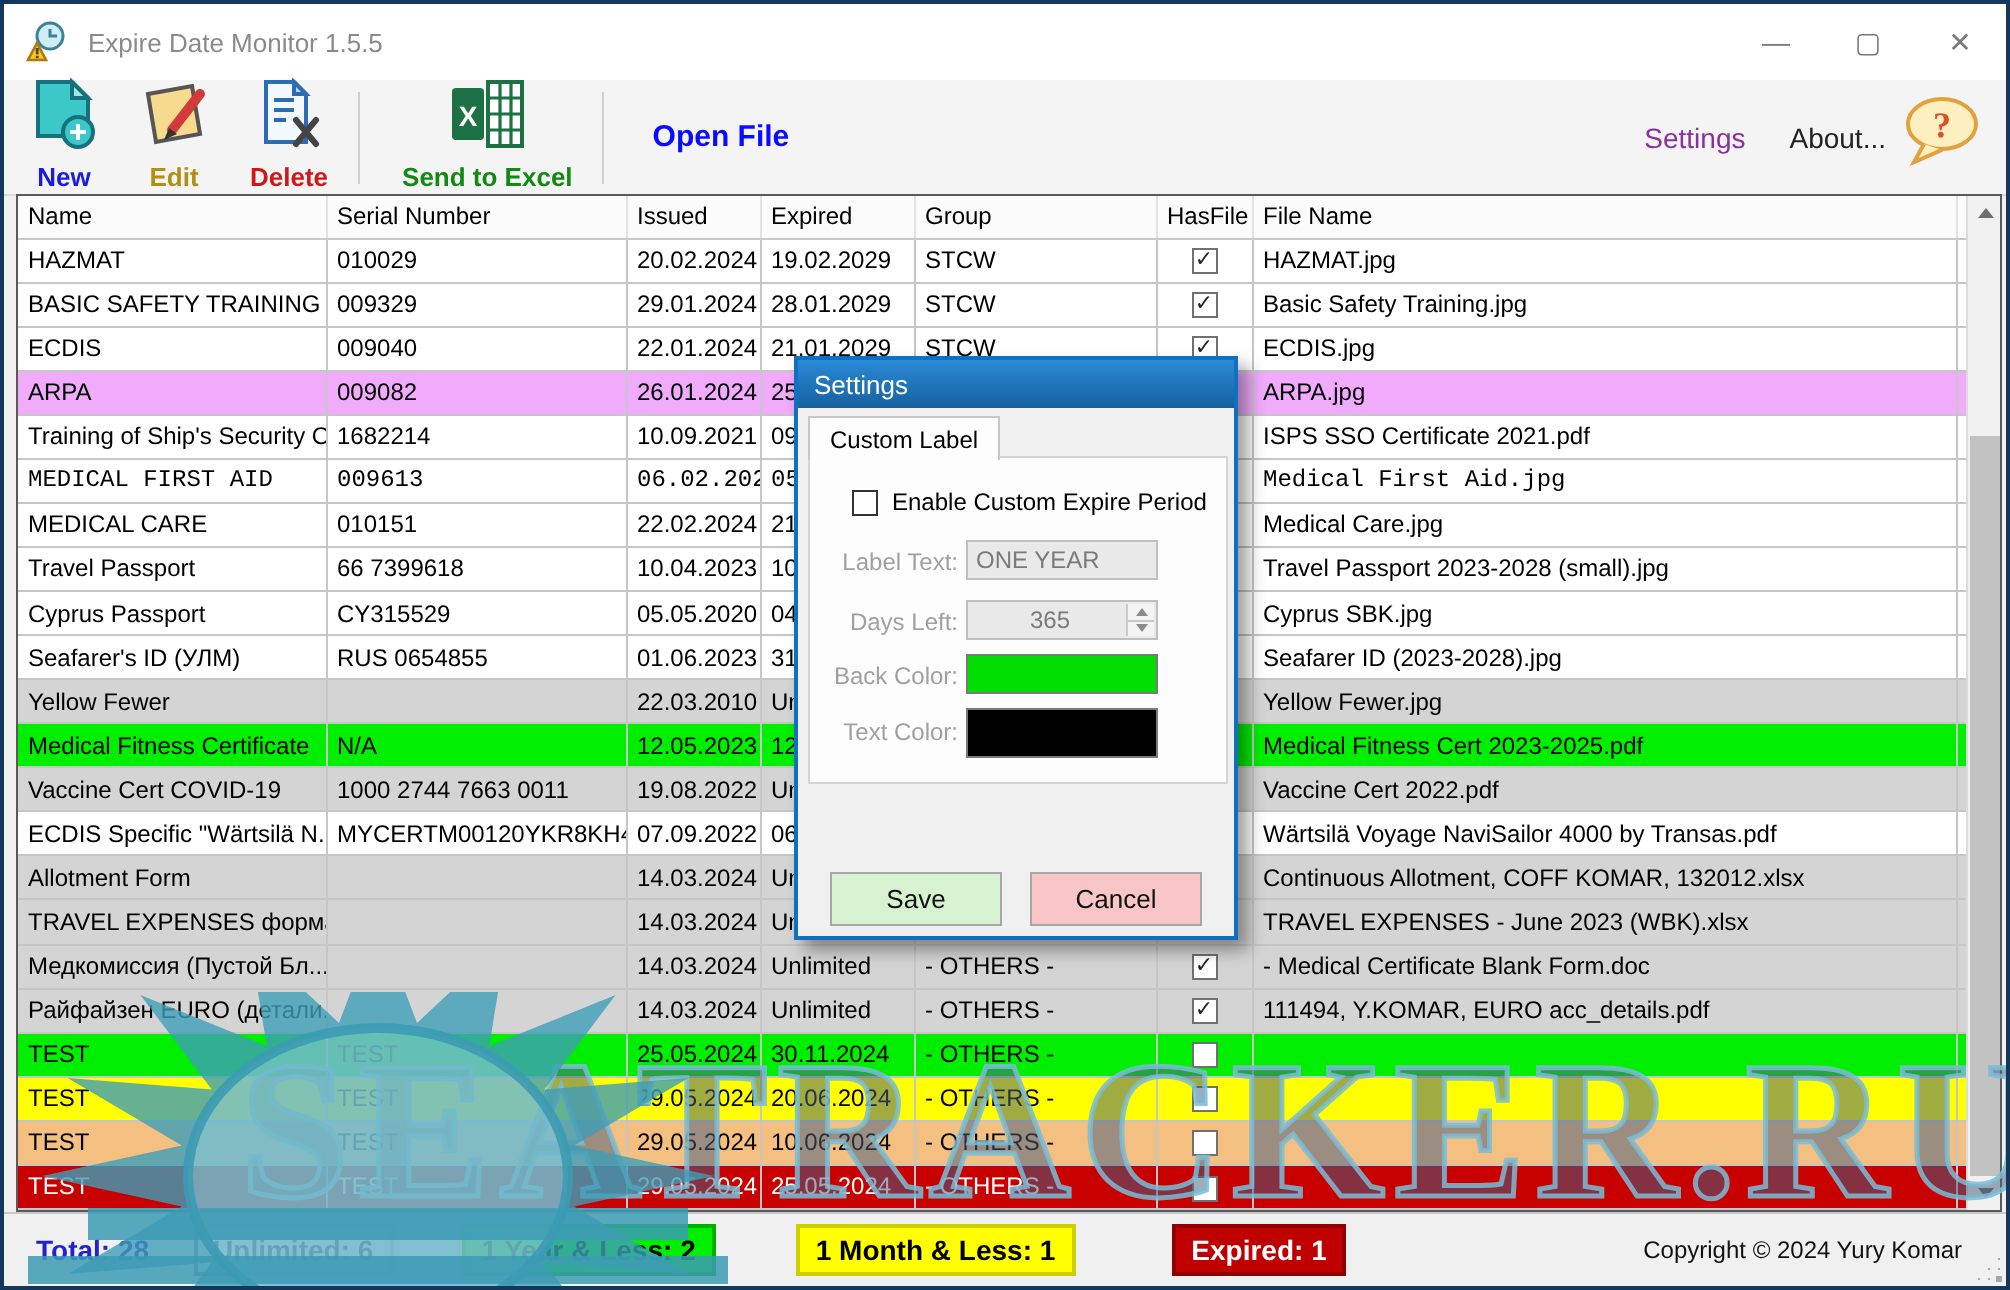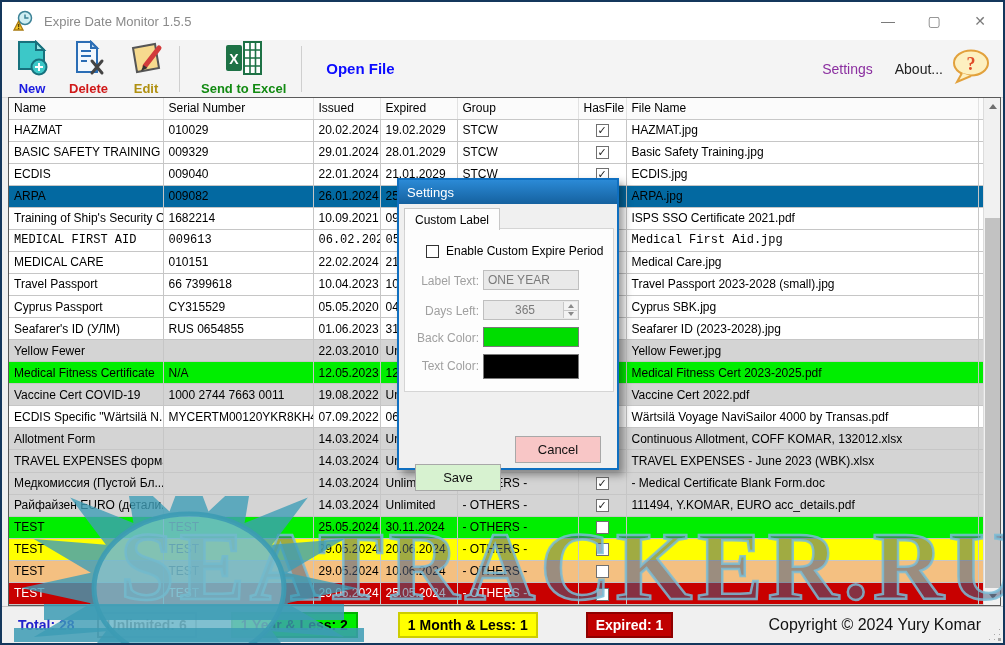--- a/index.html
+++ b/index.html
@@ -47,21 +47,21 @@
   
   .statusbar{position:absolute;left:0;right:0;top:604px;height:37px;background:#f0f0f0;
     border-top:1px solid #c8c8c8;display:flex;align-items:center;font-size:14px;font-weight:bold;}
   .sb-total{color:#2222cc;margin-left:16px;white-space:nowrap;}
   .sb-box{padding:3px 8px;margin-left:28px;white-space:nowrap;color:#000;}
   .box-unlimited{border:2px solid #9a9a9a;margin-left:22px;}
   .box-year{border:2px solid #00b000;margin-left:34px;}
   .box-month{border:2px solid #cdcd00;margin-left:40px;}
   .box-weeks{border:2px solid #d89a58;margin-left:44px;}
   .box-expired{border:2px solid #8f0000;color:#fff;margin-left:26px;}
-  .sb-copy{margin-left:auto;margin-right:22px;font-weight:normal;font-size:16px;color:#111;}
+  .sb-copy{margin-left:auto;margin-right:22px;font-weight:normal;font-size:12px;color:#111;}
   .grip{position:absolute;right:3px;bottom:3px;width:1px;height:1px;background:#a8a8a8;
     box-shadow:0 0 0 1px #a8a8a8,-5px 0 0 0 #a8a8a8,0 -5px 0 0 #a8a8a8,-10px 0 0 0 #a8a8a8,0 -10px 0 0 #a8a8a8,-5px -5px 0 0 #a8a8a8;}
   
   .dialog{position:absolute;left:395px;top:176px;width:222px;height:292px;background:#f0f0f0;
     border:2px solid #0f6fc0;box-shadow:5px 5px 8px rgba(0,0,0,.38);z-index:40;font-size:12px;}
   .dlg-title{height:24px;background:linear-gradient(180deg,#2b8ad6,#15619f);color:#fff;
     display:flex;align-items:center;padding-left:8px;font-size:13px;}
   .dlg-tabstrip{position:relative;height:23px;margin-top:3px;}
   .dlg-tab{position:absolute;left:5px;top:1px;height:22px;padding:0 10px;background:#fdfdfd;
     border:1px solid #c8c8c8;border-bottom:none;display:flex;align-items:center;z-index:2;}
@@ -75,21 +75,21 @@
   .fld.spin{justify-content:center;padding-right:16px;}
   .spinner{position:absolute;right:1px;top:1px;bottom:1px;width:14px;border-left:1px solid #c8c8c8;
     display:flex;flex-direction:column;}
   .spinner div{flex:1;display:flex;align-items:center;justify-content:center;background:#f3f3f3;}
   .spinner div:first-child{border-bottom:1px solid #c8c8c8;}
   .tri-s-up{width:0;height:0;border-left:3px solid transparent;border-right:3px solid transparent;border-bottom:4px solid #8a8a8a;}
   .tri-s-down{width:0;height:0;border-left:3px solid transparent;border-right:3px solid transparent;border-top:4px solid #8a8a8a;}
   .swatch{position:absolute;left:84px;width:96px;border:1px solid #7a7a7a;}
   .dlg-btn{position:absolute;width:86px;height:27px;border:1px solid #a8a8a8;display:flex;
     align-items:center;justify-content:center;font-size:13px;color:#111;}
-  .btn-save{left:16px;top:256px;background:#d7f2d0;margin-top:28px;}
+  .btn-save{left:16px;top:256px;background:#d7f2d0;}
   .btn-cancel{left:116px;top:256px;background:#f8c6c6;}
   
   .watermark{position:absolute;left:0;top:0;right:0;bottom:0;pointer-events:none;z-index:60;}
   .wm-text{position:absolute;left:118px;top:508px;font-family:"Liberation Serif",serif;font-weight:bold;
     font-size:98px;letter-spacing:5px;white-space:nowrap;color:rgba(72,94,126,.52);
     -webkit-text-stroke:2.5px rgba(122,188,214,.85);}
   .wm-sun{position:absolute;left:12px;top:494px;}
 </style>
 </head>
 <body>
@@ -122,37 +122,37 @@
           <path d="M21 2 l8 8 h-8 z" fill="#9fe8e8" stroke="#17717d" stroke-width="2"></path>
           <circle cx="24" cy="27" r="7.5" fill="#3cc8c8" stroke="#17717d" stroke-width="2"></circle>
           <path d="M24 23 v8 M20 27 h8" stroke="#fff" stroke-width="2"></path>
         </svg>
       </span>
       <span class="lbl lbl-new">New</span>
     </div>
     <div class="tb-btn">
       <span>
         <svg width="36" height="36" viewBox="0 0 36 36">
+          <path d="M5 8 L27 4 L31 28 L9 32 Z" fill="#f6da8e" stroke="#555" stroke-width="2"></path>
+          <path d="M31 8 L17 26" stroke="#d23b3b" stroke-width="5" stroke-linecap="round"></path>
+          <path d="M13 31 l2.5 -6 4 3 z" fill="#333"></path>
+        </svg>
+      </span>
+      <span class="lbl lbl-edit">Edit</span>
+    </div>
+    <div class="tb-btn">
+      <span>
+        <svg width="36" height="36" viewBox="0 0 36 36">
           <path d="M6 2 h14 l6 6 v24 h-20 z" fill="#f3f8fd" stroke="#2a6db5" stroke-width="2"></path>
           <path d="M20 2 l6 6 h-6 z" fill="#bcd6ee" stroke="#2a6db5" stroke-width="2"></path>
           <path d="M10 11 h10 M10 16 h10 M10 21 h6" stroke="#2a6db5" stroke-width="2"></path>
           <path d="M21 21 L31 33 M31 21 L21 33" stroke="#444" stroke-width="3" stroke-linecap="round"></path>
         </svg>
       </span>
       <span class="lbl lbl-delete">Delete</span>
-    </div>
-    <div class="tb-btn">
-      <span>
-        <svg width="36" height="36" viewBox="0 0 36 36">
-          <path d="M5 8 L27 4 L31 28 L9 32 Z" fill="#f6da8e" stroke="#555" stroke-width="2"></path>
-          <path d="M31 8 L17 26" stroke="#d23b3b" stroke-width="5" stroke-linecap="round"></path>
-          <path d="M13 31 l2.5 -6 4 3 z" fill="#333"></path>
-        </svg>
-      </span>
-      <span class="lbl lbl-edit">Edit</span>
     </div>
     <div class="tb-sep"></div>
     <div class="tb-btn">
       <span>
         <svg width="40" height="36" viewBox="0 0 40 36">
           <rect x="2" y="5" width="16" height="26" rx="2" fill="#1d7145"></rect>
           <text x="10" y="24" font-size="14" fill="#fff" font-weight="bold" text-anchor="middle" font-family="Liberation Sans,sans-serif">X</text>
           <rect x="20" y="2" width="17" height="32" fill="#fff" stroke="#1d7145" stroke-width="2"></rect>
           <path d="M20 10 h17 M20 18 h17 M20 26 h17 M26 2 v32 M31.5 2 v32" stroke="#1d7145" stroke-width="1.6"></path>
         </svg>
@@ -222,21 +222,21 @@
           <tr style="background: rgb(255, 255, 255);">
             <td>ECDIS</td>
             <td>009040</td>
             <td>22.01.2024</td>
             <td>21.01.2029</td>
             <td>STCW</td>
             <td class="cbcell"><span class="cb">✓</span></td>
             <td>ECDIS.jpg</td>
             <td></td>
           </tr>
-          <tr style="background: #0369a1;">
+          <tr style="background: #f0abfc;">
             <td>ARPA</td>
             <td>009082</td>
             <td>26.01.2024</td>
             <td>25.</td>
             <td></td>
             <td class="cbcell"></td>
             <td>ARPA.jpg</td>
             <td></td>
           </tr>
           <tr style="background: rgb(255, 255, 255);">

